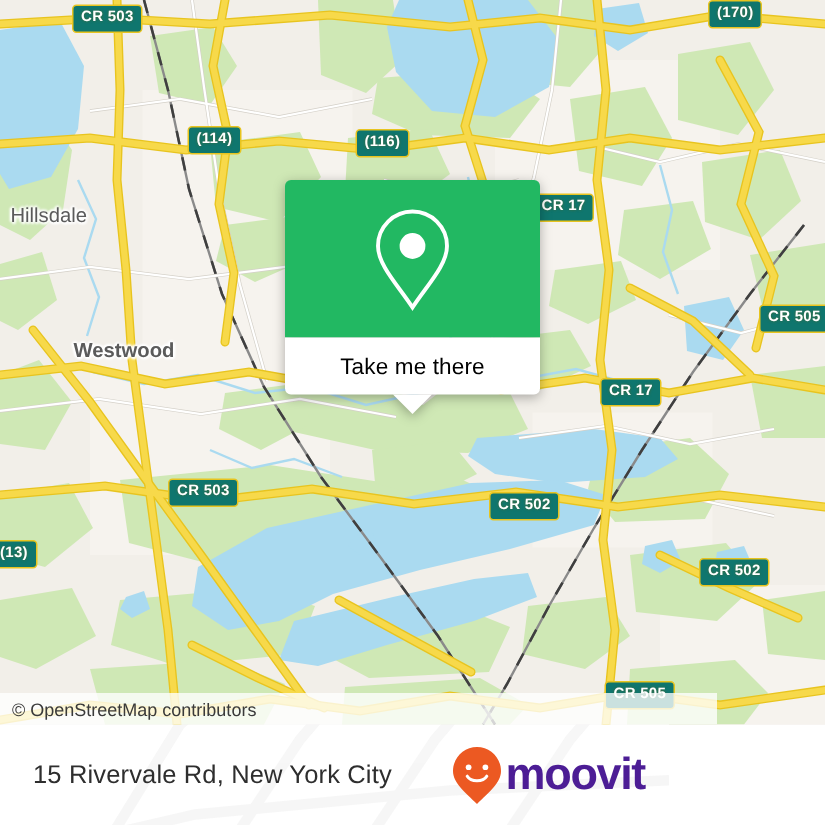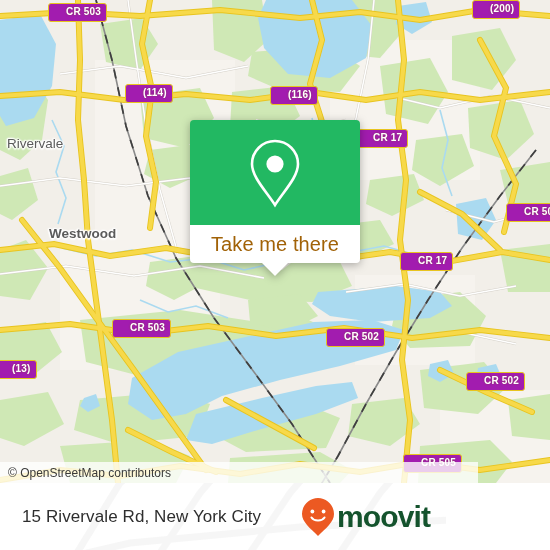--- a/index.html
+++ b/index.html
@@ -22,28 +22,28 @@
     left: 0; top: 0;
     width: 550px; height: 483px;
     overflow: hidden;
     background: #f2efe9;
   }
   #map-canvas { position: absolute; left: 0; top: 0; }
 
   
   .shield {
     position: absolute;
-    background: #a21caf;
+    background: #0f766e;
     border: 1.5px solid #e8c41f;
     border-radius: 3px;
     color: #ffffff;
     font-size: 10px;
     font-weight: bold;
     line-height: 1;
-    padding: 3px 5px 4px 17px;
+    padding: 3px 5px 4px 5px;
     white-space: nowrap;
     text-shadow: 0 0 2px rgba(120,95,0,.55);
     letter-spacing: .2px;
   }
   .place-label {
     position: absolute;
     color: #5b5b5b;
     font-size: 13.5px;
     white-space: nowrap;
     text-shadow: 1.5px 0 1.5px #fff, -1.5px 0 1.5px #fff,
@@ -69,22 +69,22 @@
   }
   #popup-body {
     background: #ffffff;
     height: 38px;
     border-radius: 0 0 4px 4px;
     display: flex;
     align-items: center;
     justify-content: center;
   }
   #popup-label {
-    color: #a16207;
-    font-size: 20px;
+    color: #000000;
+    font-size: 15px;
     letter-spacing: .1px;
   }
   #popup-tail {
     position: absolute;
     left: 50%; top: 143px;
     width: 0; height: 0;
     margin-left: -13px;
     border-left: 13px solid transparent;
     border-right: 13px solid transparent;
     border-top: 13px solid #ffffff;
@@ -134,21 +134,21 @@
     font-size: 17px;
     white-space: nowrap;
     letter-spacing: .1px;
   }
   #brand-logo {
     display: flex;
     align-items: center;
     gap: 2px;
   }
   #brand-name {
-    color: #14532d;
+    color: #4c1d95;
     font-size: 30px;
     font-weight: bold;
     letter-spacing: -.9px;
     line-height: 1;
   }
 </style>
 </head>
 <body>
 
 <div id="app">
@@ -304,27 +304,27 @@
         <path d="M150,0 L142,44 L152,90 L146,136 L156,182 L150,228"></path>
         <path d="M480,40 L506,88 L494,136 L516,184 L504,232"></path>
         <path d="M312,0 L322,40 L310,84 L324,128"></path>
         <path d="M420,192 L462,214 L500,250"></path>
         <path d="M128,430 L172,452 L216,472"></path>
         <path d="M440,370 L486,392 L532,412"></path>
         <path d="M226,400 L270,424 L314,448"></path>
       </g>
     </svg>
 
-    <div class="place-label" style="left:7px; top:136px;">Rivervale</div>
+    <div class="place-label" style="left:7px; top:136px;">Hillsdale</div>
     <div class="place-label" style="left:49px; top:226px;font-weight:bold;">Westwood</div>
 
     <div class="shield" style="left:48px; top:3px;">CR 503</div>
-    <div class="shield" style="left:472px; top:0px;">(200)</div>
+    <div class="shield" style="left:472px; top:0px;">(170)</div>
     <div class="shield" style="left:125px; top:84px;">(114)</div>
-    <div class="shield" style="left:270px; top:86px;text-align:right;">(116)</div>
+    <div class="shield" style="left:237px; top:86px;text-align:right;">(116)</div>
     <div class="shield" style="left:355px; top:129px; z-index:5;">CR 17</div>
     <div class="shield" style="left:506px; top:203px;">CR 505</div>
     <div class="shield" style="left:400px; top:252px;">CR 17</div>
     <div class="shield" style="left:112px; top:319px;">CR 503</div>
     <div class="shield" style="left:-6px; top:360px;">(13)</div>
     <div class="shield" style="left:326px; top:328px;">CR 502</div>
     <div class="shield" style="left:466px; top:372px;">CR 502</div>
     <div class="shield" style="left:403px; top:454px;">CR 505</div>
 
     <div id="popup-card">

